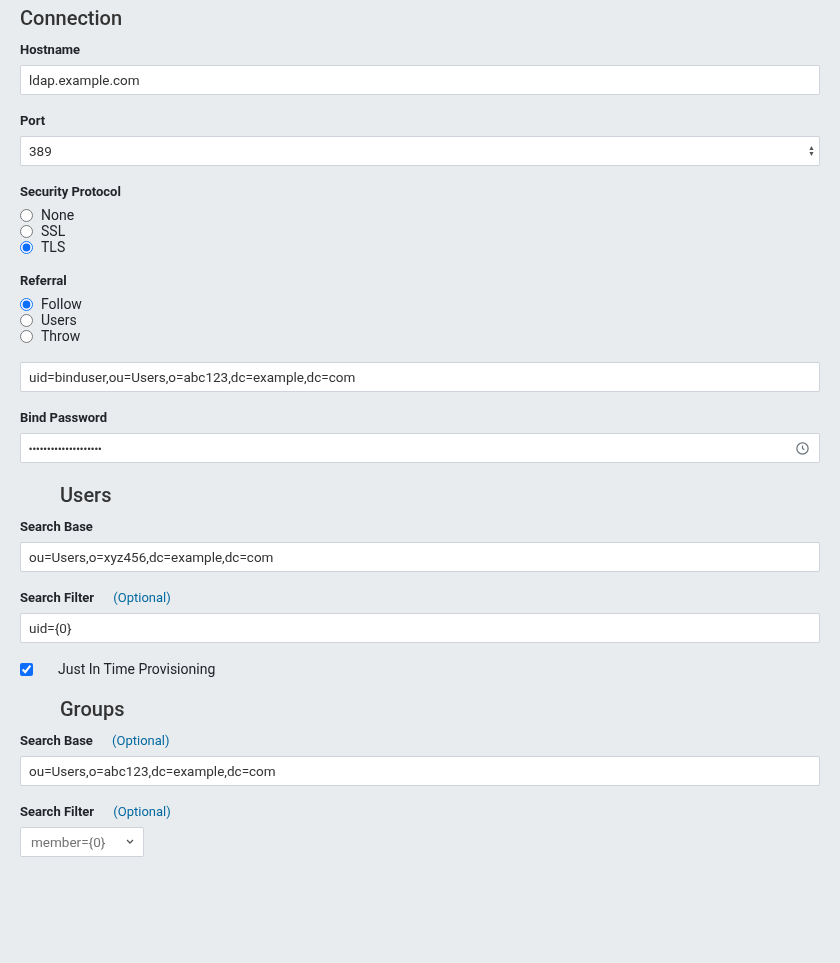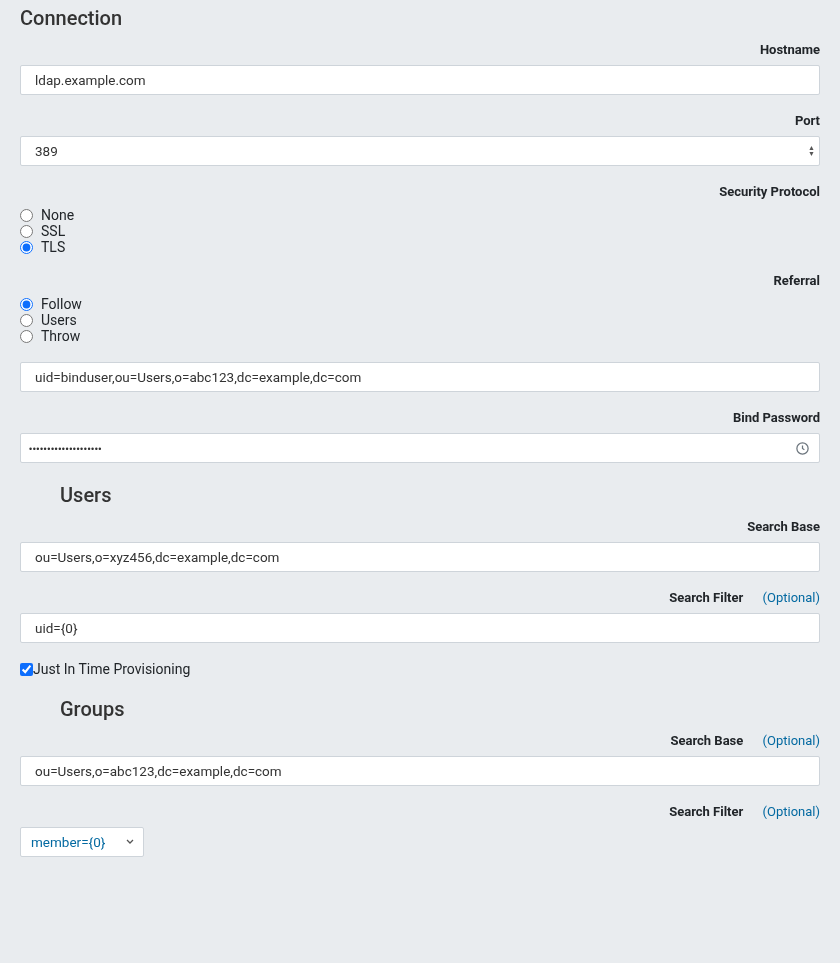--- a/index.html
+++ b/index.html
@@ -27,31 +27,30 @@
     }
     .field {
       margin-bottom: 18px;
     }
     .field-label {
       display: block;
       font-size: 13px;
       font-weight: 700;
       color: #212529;
       margin-bottom: 8px;
-      text-align: right;
     }
     .optional {
       font-weight: 400;
       color: #0369a1;
       margin-left: 16px;
     }
     .text-input {
       width: 100%;
       height: 30px;
-      padding: 5px 14px;
+      padding: 5px 8px;
       font-size: 13.5px;
       border: 1px solid #ced4da;
       border-radius: 2px;
       background: #fff;
       color: #333;
       font-family: inherit;
     }
     .number-wrap {
       position: relative;
     }
@@ -81,21 +80,21 @@
       color: #212529;
     }
     .radio-item input[type="radio"] {
       width: 13px;
       height: 13px;
       accent-color: #0d6efd;
     }
     .checkbox-item {
       display: flex;
       align-items: center;
-      gap: 0;
+      gap: 25px;
       font-size: 14px;
       color: #212529;
       margin-bottom: 1px;
     }
     .checkbox-item input[type="checkbox"] {
       width: 13px;
       height: 13px;
       accent-color: #0d6efd;
     }
     .password-wrap {
@@ -135,21 +134,21 @@
       width: 124px;
     }
     .select-input {
       width: 100%;
       height: 30px;
       padding: 5px 28px 5px 10px;
       font-size: 13.5px;
       border: 1px solid #ced4da;
       border-radius: 2px;
       background: #fff;
-      color: #0369a1;
+      color: #737373;
       font-family: inherit;
       appearance: none;
       -webkit-appearance: none;
     }
     .select-chevron {
       position: absolute;
       right: 8px;
       top: 50%;
       transform: translateY(-50%);
       pointer-events: none;

